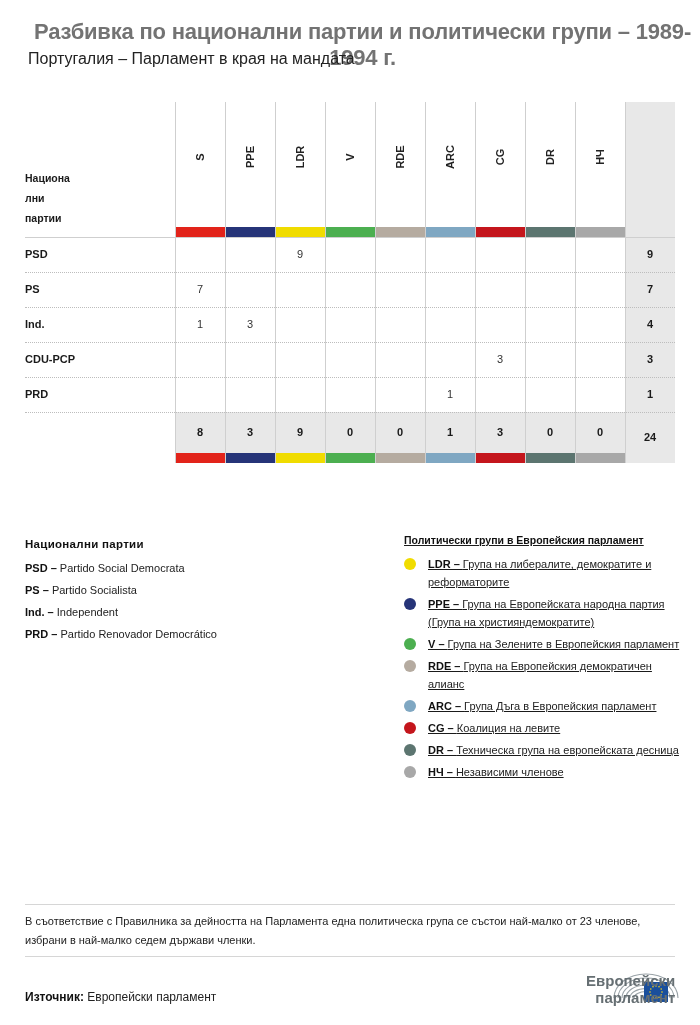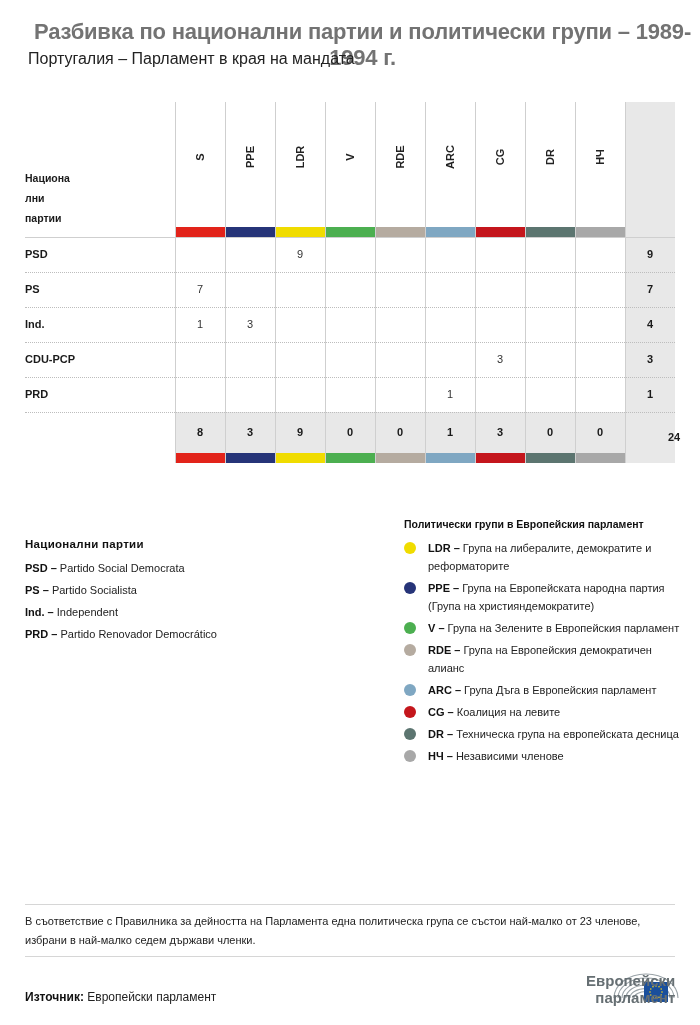--- a/index.html
+++ b/index.html
@@ -28,21 +28,21 @@
   .cell.bold { font-weight: bold; color: #1a1a1a; }
 
   .corner-label { position: absolute; left: 25px; top: 168px; font-size: 10.5px; font-weight: bold; line-height: 20px; width: 60px; color: #1a1a1a; }
   .seats-head { position: absolute; left: 625px; top: 215px; width: 50px; text-align: center; font-size: 11px; font-weight: bold; color: #1a1a1a; }
 
   .legend-left { position: absolute; left: 25px; top: 538px; width: 350px; }
   .legend-left .lh { font-size: 11.5px; font-weight: bold; margin-bottom: 9px; letter-spacing: 0.3px; color: #111; }
   .legend-left .li { font-size: 11px; line-height: 18px; margin-bottom: 4px; color: #222; }
   .legend-left .li b { color: #111; }
 
-  .legend-right { position: absolute; left: 404px; top: 518px; width: 280px; }
+  .legend-right { position: absolute; left: 404px; top: 534px; width: 280px; text-decoration: underline; }
   .legend-right .lh { font-size: 10.5px; font-weight: bold; margin-bottom: 9px; color: #111; }
   .legend-right .li { position: relative; padding-left: 24px; font-size: 11px; line-height: 18px; margin-bottom: 4px; color: #222; }
   .legend-right .li b { color: #111; }
   .dot { position: absolute; left: 0; top: 3px; width: 12px; height: 12px; border-radius: 50%; }
 
   .note-line { position: absolute; left: 25px; width: 650px; height: 1px; background: #d6d6d6; }
   .note { position: absolute; left: 25px; top: 912px; width: 655px; font-size: 11px; line-height: 19px; color: #222; }
 
   .source { position: absolute; left: 25px; top: 990px; font-size: 12px; color: #222; }
   .source b { font-weight: bold; color: #111; }
@@ -144,21 +144,21 @@
     <div class="hline" style="left: 25px; top: 412px; width: 650px;"></div>
     <div class="cell bold" style="left: 175px; top: 426px;">8</div>
     <div class="cell bold" style="left: 225px; top: 426px;">3</div>
     <div class="cell bold" style="left: 275px; top: 426px;">9</div>
     <div class="cell bold" style="left: 325px; top: 426px;">0</div>
     <div class="cell bold" style="left: 375px; top: 426px;">0</div>
     <div class="cell bold" style="left: 425px; top: 426px;">1</div>
     <div class="cell bold" style="left: 475px; top: 426px;">3</div>
     <div class="cell bold" style="left: 525px; top: 426px;">0</div>
     <div class="cell bold" style="left: 575px; top: 426px;">0</div>
-    <div class="cell bold" style="left: 625px; top: 431px; margin-left: 24px;">24</div>
+    <div class="cell bold" style="left: 625px; top: 431px;">24</div>
   </div>
 
 <div class="legend-left">
   <div class="lh">Национални партии</div>
   <div id="parties-list">
       <div class="li"><b>PSD – </b><span>Partido Social Democrata</span></div>
       <div class="li"><b>PS – </b><span>Partido Socialista</span></div>
       <div class="li"><b>Ind. – </b><span>Independent</span></div>
       <div class="li"><b>PRD – </b><span>Partido Renovador Democrático</span></div>
     </div>

